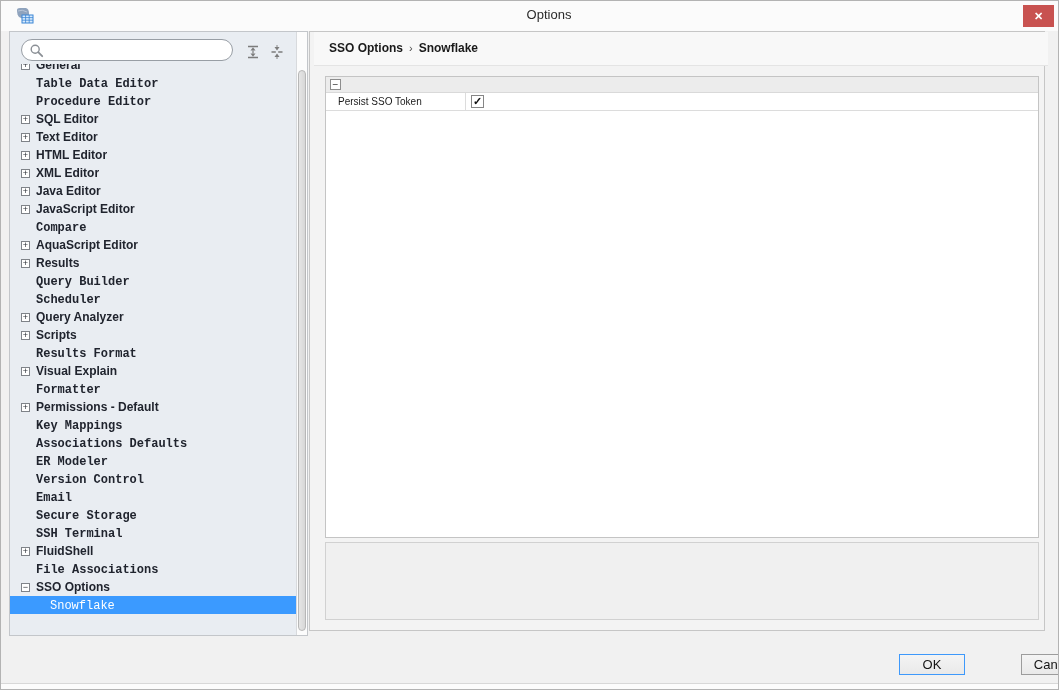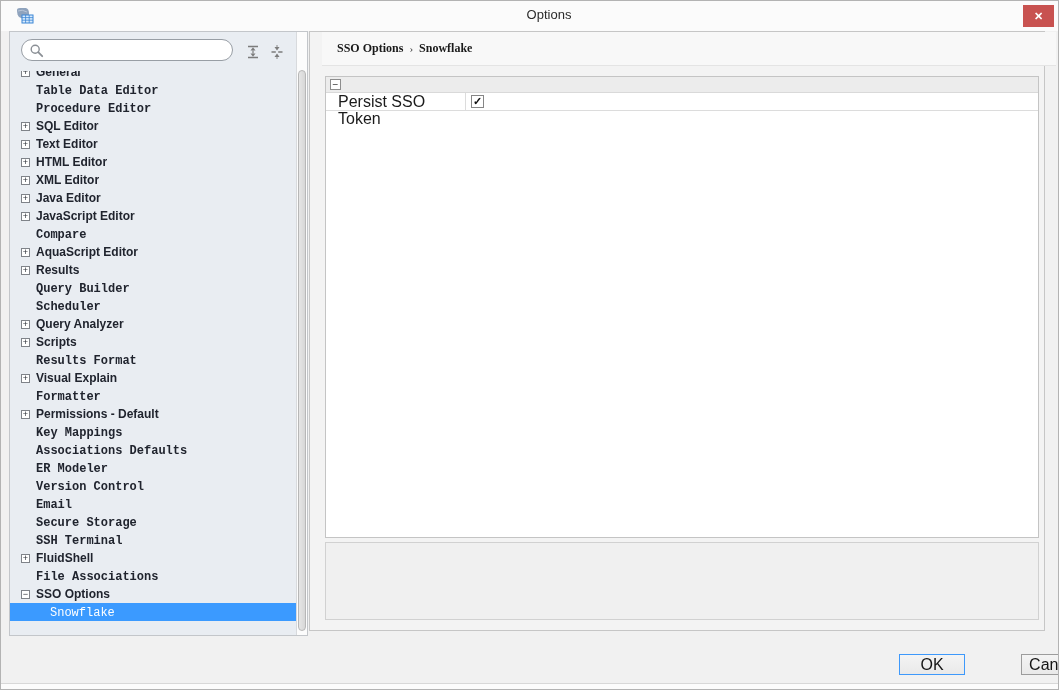--- a/index.html
+++ b/index.html
@@ -27,66 +27,66 @@
   .search-pill { position:absolute; left:11px; top:7px; width:212px; height:22px;
                  background:#fff; border:1px solid #989ea5; border-radius:12px; }
   .search-pill svg { position:absolute; left:7px; top:3px; }
   .search-input { position:absolute; left:26px; top:1px; width:180px; height:18px;
                   border:none; outline:none; background:transparent; font-size:12px;
                   font-family:"Liberation Sans", sans-serif; }
   .tool-icon { position:absolute; top:12px; width:16px; height:16px; cursor:pointer; }
   .tool-icon.expand { left:235px; }
   .tool-icon.collapse { left:259px; }
 
-  .tree-viewport { position:absolute; left:0; top:32px; right:11px; bottom:0; overflow:hidden;margin-top:7px; }
+  .tree-viewport { position:absolute; left:0; top:32px; right:11px; bottom:0; overflow:hidden; }
   .tree-inner { margin-top:-8px; }
   .tree-row { height:18px; line-height:18px; white-space:nowrap; font-size:12px;
               font-weight:bold; color:#20242e; cursor:default; }
   .tree-row .ebox { display:inline-block; width:9px; height:9px; margin-left:11px;
                     border:1px solid #7f8389; background:#fff; vertical-align:1px;
                     font-size:9px; line-height:7px; text-align:center; font-weight:normal; color:#30343c; }
   .tree-row .lbl { margin-left:6px; }
   .tree-row.noBox .lbl { margin-left:26px;font-family:Liberation Mono, monospace; }
   .tree-row.child.noBox .lbl { margin-left:40px; }
   .tree-row.selected { background:#3b9aff; color:#fff; font-weight:normal; }
 
   .vscroll { position:absolute; right:0; top:0; width:11px; height:100%;
              background:#fcfcfc; border-left:1px solid #d8dadd; }
   .vthumb { position:absolute; left:1px; top:38px; bottom:4px; width:8px;
             background:linear-gradient(to right,#e6e6e6,#d7d7d7);
             border:1px solid #b7b7b7; border-radius:4px; }
 
   
   .main-panel { position:absolute; left:308px; top:30px; width:736px; height:600px;
                 background:#f3f3f3; border:1px solid #c6c6c6; }
-  .crumb-bar { position:absolute; left:12px; top:0; width:100%; height:34px;
+  .crumb-bar { position:absolute; left:4px; top:0; width:100%; height:34px;
                background:#f8f8f8; border-bottom:1px solid #e4e4e4;
-               line-height:33px; padding-left:15px; font-size:12px;font-family:Liberation Serif, serif; }
+               line-height:33px; padding-left:15px; font-size:12px; }
   .crumb-bar b { color:#1a1a1a; font-weight:bold; }
   .crumb-sep { color:#4a4a4a; font-size:11px; margin:0 6px; }
 
   .prop-grid { position:absolute; left:15px; top:44px; width:714px; height:462px;
                background:#fff; border:1px solid #c4c4c4; }
   .group-row { height:16px; background:#ececec; border-bottom:1px solid #d9d9d9; position:relative; }
   .group-box { position:absolute; left:4px; top:2px; width:11px; height:11px;
                border:1px solid #8d8d8d; background:#fff; font-size:10px; line-height:9px;
                text-align:center; color:#333; cursor:pointer; }
   .prop-row { height:18px; border-bottom:1px solid #dcdcdc; display:flex; }
   .prop-label { width:140px; border-right:1px solid #dcdcdc; padding-left:12px;
-                font-size:16px; line-height:17px; color:#1b1b1b; }
+                font-size:10px; line-height:17px; color:#1b1b1b; }
   .prop-value { flex:1; position:relative; }
   .checkbox { position:absolute; left:5px; top:2px; width:13px; height:13px;
               border:1px solid #868686; background:#fff; font-size:11px; line-height:11px;
               text-align:center; font-weight:bold; color:#111; cursor:pointer; }
 
   .desc-box { position:absolute; left:15px; top:510px; width:714px; height:78px;
               background:#f0f0f0; border:1px solid #d1d1d1; }
 
   
-  .btn { position:absolute; top:653px; width:66px; height:21px; font-size:16px;
+  .btn { position:absolute; top:653px; width:66px; height:21px; font-size:13px;
          font-family:"Liberation Sans", sans-serif; color:#151515;
          background:linear-gradient(to bottom,#f4f4f4,#e9e9e9);
          display:flex; align-items:center; justify-content:center; cursor:pointer; }
   .btn.ok { left:898px; border:1px solid #3e99fb; }
   .btn.cancel { left:972px; border:1px solid #9c9c9c;margin-left:48px; }
   .bottom-strip { position:absolute; left:0; top:682px; width:100%; height:8px;
                   background:#fcfcfc; border-top:1px solid #d8d8d8; }
 </style>
 </head>
 <body>

